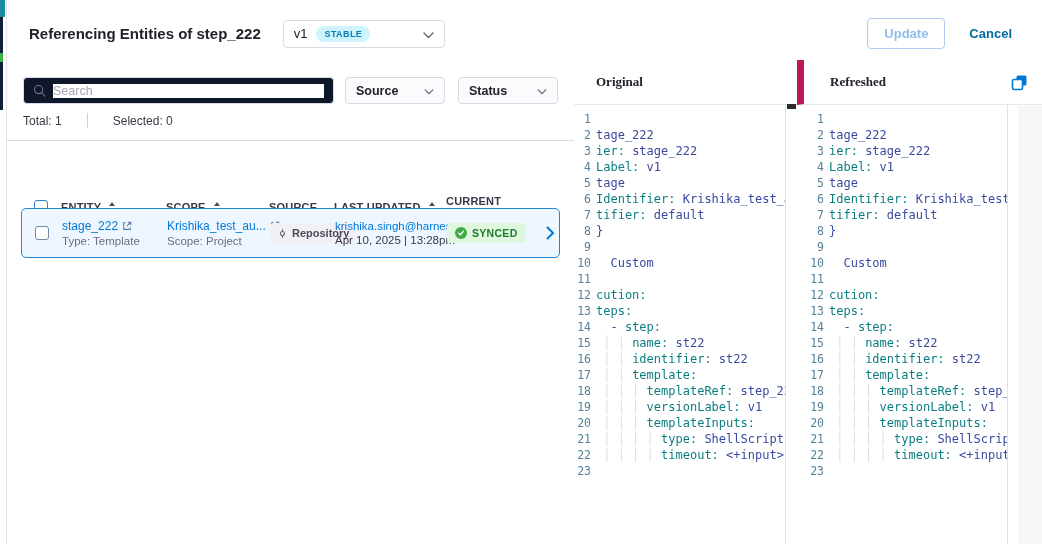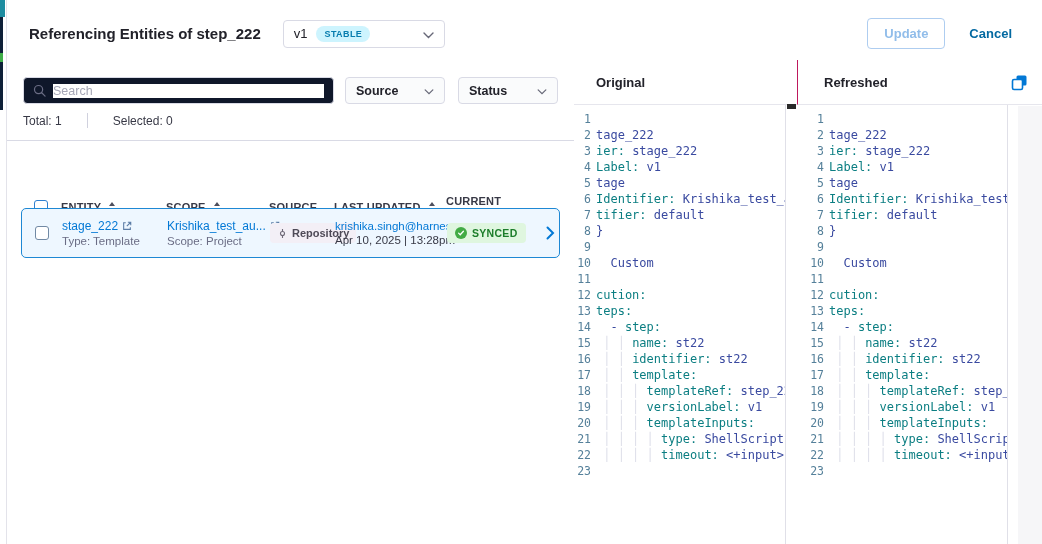--- a/index.html
+++ b/index.html
@@ -85,22 +85,22 @@
   .rchev { justify-self:center; cursor:pointer; display:flex; }
 
   
   .right { position:absolute; top:60px; left:567px; right:0; bottom:0; display:flex;
            background:#fff; }
   .panel { position:relative; }
   .panel-o { width:223px; }
   .panel-r { flex:1; }
   .p-hdr { height:45px; display:flex; align-items:center; padding-left:22px;
            border-bottom:1px solid #e6e6ed; }
-  .panel-r .p-hdr { border-left:1px solid #be185d; padding-left:26px; }
-  .p-title { font-size:13px; font-weight:700; color:#22222a; }
+  .panel-r .p-hdr { border-left:7px solid #be185d; padding-left:26px; }
+  .p-title { font-size:13px; font-weight:700; color:#22222a;font-family:Liberation Serif, serif; }
   .copy-btn { margin-left:auto; margin-right:14px; cursor:pointer; display:flex; }
   .code { position:absolute; top:46px; left:0; bottom:0; overflow:hidden; padding-top:5px;
           cursor:text; }
   .panel-o .code { right:11px; }
   .panel-r .code { right:34px; }
   .clip { position:absolute; top:45px; bottom:0; width:1px; background:#e0e0e8; }
   .panel-o .clip { right:11px; }
   .panel-r .clip { right:34px; }
   .thumb { position:absolute; top:44px; right:1px; width:9px; height:5px; background:#2a2a2a; }
   .graystrip { position:absolute; top:46px; bottom:0; right:0; width:24px; background:#f6f6f8; }

